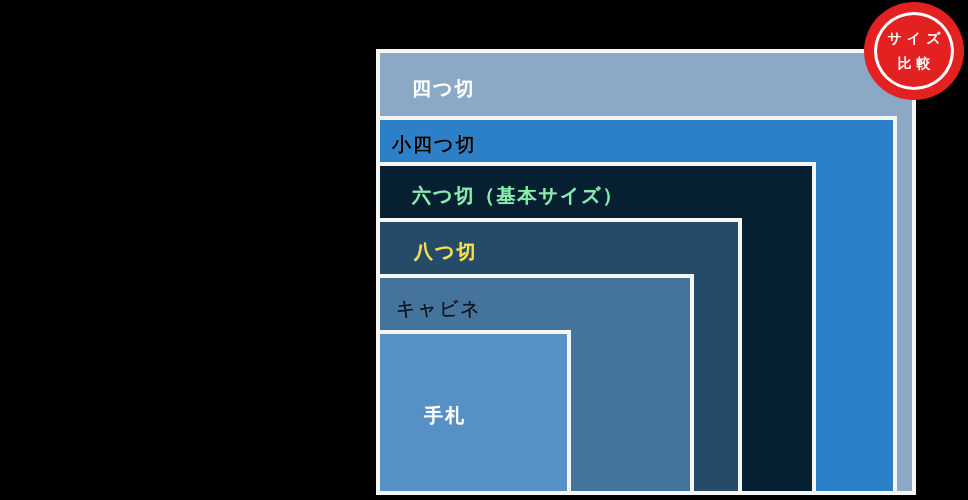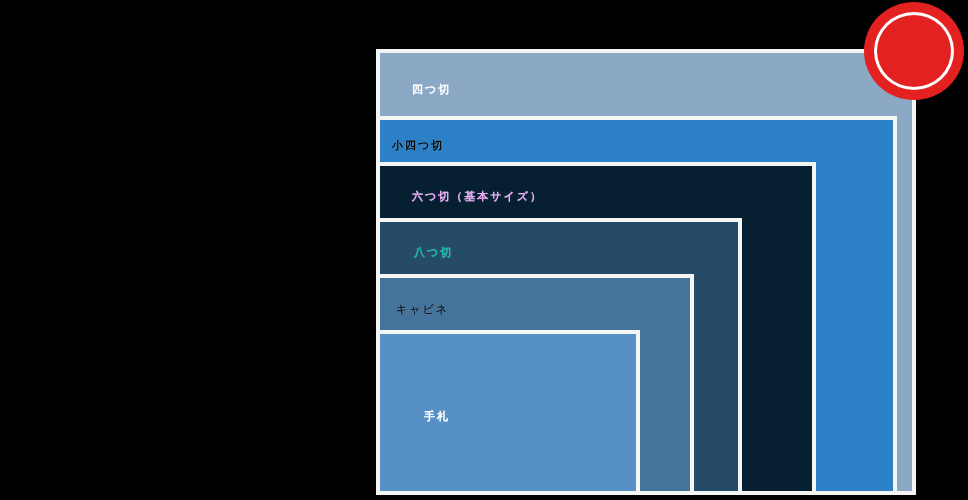--- a/index.html
+++ b/index.html
@@ -18,21 +18,21 @@
   .size-rect {
     position: absolute;
     box-sizing: border-box;
     border: 4px solid #f5f6f3;
   }
   .size-label {
     position: absolute;
     transform: translateY(-50%);
     color: #ffffff;
     font-weight: bold;
-    font-size: 11px;
+    font-size: 19px;
     letter-spacing: 2px;
     white-space: nowrap;
     text-shadow: 0 0 1px rgba(255,255,255,0.4);
   }
   .badge {
     position: absolute;
     border-radius: 50%;
     display: flex;
     align-items: center;
     justify-content: center;
@@ -61,30 +61,34 @@
 <div class="stage">
 
   <div id="rects">
       <div class="size-rect" style="left: 376px; top: 49px; width: 540px; height: 446px; background: rgb(139, 168, 197); border-color: rgb(245, 246, 243);">
         <span class="size-label" style="left: 32px; top: 36px; color: rgb(255, 255, 255);">四つ切</span>
       </div>
       <div class="size-rect" style="left: 376px; top: 116px; width: 521px; height: 379px; background: rgb(43, 128, 200); border-color: rgb(245, 246, 243);">
         <span class="size-label" style="left: 12px; top: 25px; color: #000000;">小四つ切</span>
       </div>
       <div class="size-rect" style="left: 376px; top: 162px; width: 440px; height: 333px; background: rgb(6, 32, 49); border-color: rgb(245, 246, 243);">
-        <span class="size-label" style="left: 32px; top: 30px; color: #f0abfc;">六つ切（基本サイズ）</span>
+        <span class="size-label" style="left: 32px; top: 30px; color: #86efac;">六つ切（基本サイズ）</span>
       </div>
       <div class="size-rect" style="left: 376px; top: 218px; width: 366px; height: 277px; background: rgb(37, 75, 105); border-color: rgb(245, 246, 243);">
-        <span class="size-label" style="left: 34px; top: 30px; color: #14b8a6;">八つ切</span>
+        <span class="size-label" style="left: 34px; top: 30px; color: #fde047;">八つ切</span>
       </div>
       <div class="size-rect" style="left: 376px; top: 274px; width: 318px; height: 221px; background: rgb(68, 116, 156); border-color: rgb(245, 246, 243);">
         <span class="size-label" style="left: 16px; top: 31px; color: #0f172a;">キャビネ</span>
       </div>
-      <div class="size-rect" style="left: 376px; top: 330px; width: 264px; height: 165px; background: rgb(86, 144, 196); border-color: rgb(245, 246, 243);">
+      <div class="size-rect" style="left: 376px; top: 330px; width: 195px; height: 165px; background: rgb(86, 144, 196); border-color: rgb(245, 246, 243);">
         <span class="size-label" style="left: 44px; top: 82px; color: rgb(255, 255, 255);">手札</span>
       </div>
     </div>
 
   <div class="badge" id="badge" style="left: 864px; top: 2px; width: 100px; height: 98px; background: rgb(227, 33, 33);">
     <div class="badge-ring" style="border-color: rgb(255, 255, 255);"></div>
+    <div class="badge-text" style="color: rgb(255, 255, 255);">
+      <div>サイズ</div>
+      <div>比較</div>
+    </div>
   </div>
 
 </div>
 
 </body></html>

